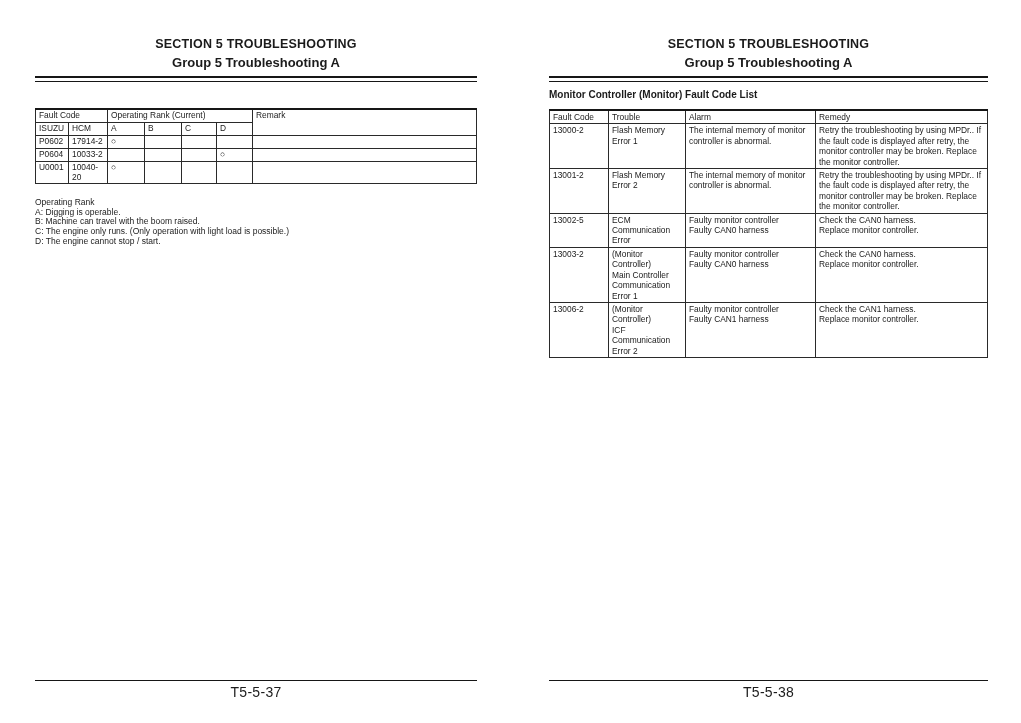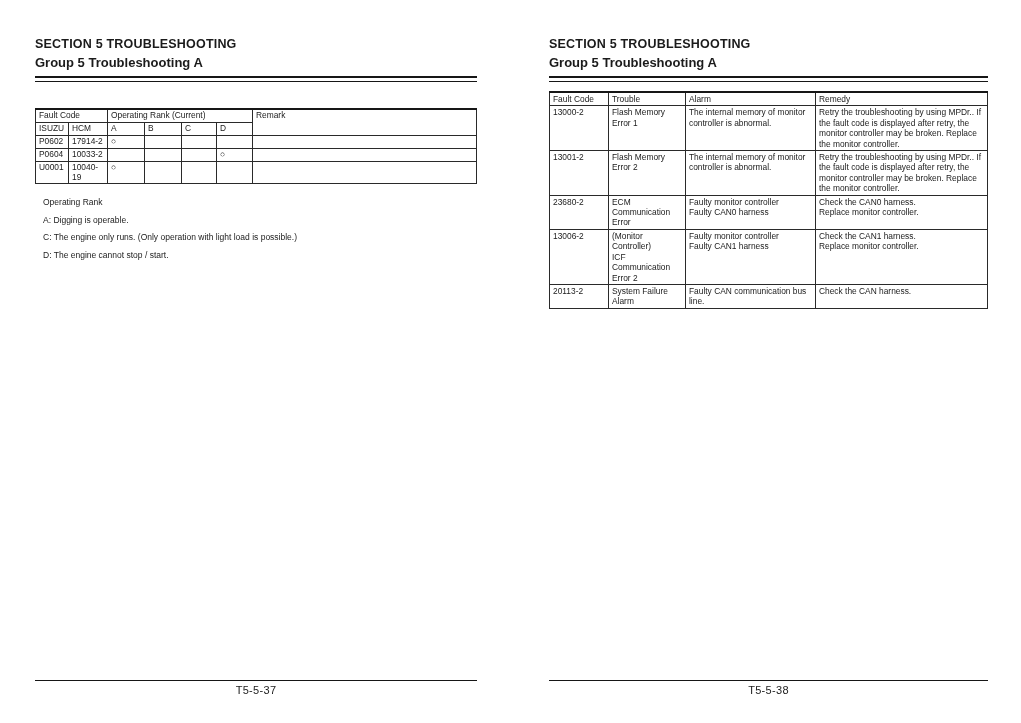--- a/index.html
+++ b/index.html
@@ -8,44 +8,44 @@
     font-family:"Liberation Sans","DejaVu Sans",sans-serif;color:#1b1b1b;
     -webkit-font-smoothing:antialiased;
   }
   .page{position:absolute;top:0;height:723px;width:455px;}
   .page-left{left:30px;}
   .page-right{left:540px;}
   .page-inner{position:relative;height:100%;}
   .page-left .page-inner{margin-left:5px;width:442px;}
   .page-right .page-inner{margin-left:9px;width:439px;}
 
-  .hdr{padding-top:37px;text-align:left;}
+  .hdr{padding-top:37px;text-align:center;}
   .hdr .sec{font-size:12.5px;font-weight:bold;letter-spacing:.2px;}
   .hdr .grp{font-size:13px;font-weight:bold;margin-top:4px;}
   .double-rule{margin-top:6px;height:3px;border-top:2.5px solid #161616;border-bottom:1.2px solid #161616;}
 
   table{border-collapse:collapse;table-layout:fixed;width:100%;}
   td,th{border:1px solid #2a2a2a;font-size:8.4px;font-weight:normal;
         text-align:left;vertical-align:top;padding:1px 3px;line-height:10.4px;
         white-space:pre-line;overflow:hidden;}
   .rank-table{margin-top:26px;border:1.5px solid #161616;border-top-width:2px;}
   .rank-table td{height:10px;line-height:9.6px;}
   .rank-table td.circ{font-size:8.5px;line-height:9px;}
 
   .fault-table{margin-top:9px;border:1.5px solid #161616;border-top-width:2px;}
   .fault-table tbody tr td{border-top:1.4px solid #2a2a2a;}
 
   .legend{margin-top:14px;font-size:8.5px;line-height:9.6px;}
-  .legend .lg-line{margin:8px;}
+  .legend .lg-line{margin:0;}
 
   .list-title{margin-top:7px;font-size:10px;font-weight:bold;}
 
   .page-footer{position:absolute;top:680px;left:0;right:0;}
   .footer-rule{border-top:1.4px solid #161616;}
-  .page-num{text-align:center;font-size:11px;margin-top:3px;letter-spacing:.3px;}
+  .page-num{text-align:center;font-size:14px;margin-top:3px;letter-spacing:.3px;}
 </style>
 </head>
 <body>
 
 <section class="page page-left">
   <div class="page-inner">
 
     <div class="hdr">
       <div class="sec">SECTION 5 TROUBLESHOOTING</div>
       <div class="grp">Group 5 Troubleshooting A</div>
@@ -89,33 +89,34 @@
           <td>P0604</td>
           <td>10033-2</td>
           <td class="circ"></td>
           <td class="circ"></td>
           <td class="circ"></td>
           <td class="circ">○</td>
           <td></td>
         </tr>
         <tr>
           <td>U0001</td>
-          <td>10040-19</td>
+          <td>10040-20</td>
           <td class="circ">○</td>
           <td class="circ"></td>
           <td class="circ"></td>
           <td class="circ"></td>
           <td></td>
         </tr>
       </tbody>
     </table>
 
     <div class="legend">
       <p class="lg-line">Operating Rank</p>
       <p class="lg-line">A: Digging is operable.</p>
+      <p class="lg-line">B: Machine can travel with the boom raised.</p>
       <p class="lg-line">C: The engine only runs. (Only operation with light load is possible.)</p>
       <p class="lg-line">D: The engine cannot stop / start.</p>
     </div>
 
     <div class="page-footer">
       <div class="footer-rule"></div>
       <div class="page-num">T5-5-37</div>
     </div>
 
   </div>
@@ -123,20 +124,21 @@
 
 <section class="page page-right">
   <div class="page-inner">
 
     <div class="hdr">
       <div class="sec">SECTION 5 TROUBLESHOOTING</div>
       <div class="grp">Group 5 Troubleshooting A</div>
       <div class="double-rule"></div>
     </div>
 
+    <div class="list-title">Monitor Controller (Monitor) Fault Code List</div>
 
     <table class="fault-table">
       <colgroup>
         <col style="width:59px">
           <col style="width:77px">
           <col style="width:130px">
           <col>
       </colgroup>
       <thead>
         <tr>
@@ -155,45 +157,50 @@
           <td>Retry the troubleshooting by using MPDr.. If the fault code is displayed after retry, the monitor controller may be broken. Replace the monitor controller.</td>
         </tr>
         <tr>
           <td>13001-2</td>
           <td>Flash Memory Error 2</td>
           <td>The internal memory of monitor
 controller is abnormal.</td>
           <td>Retry the troubleshooting by using MPDr.. If the fault code is displayed after retry, the monitor controller may be broken. Replace the monitor controller.</td>
         </tr>
         <tr>
-          <td>23680-2</td>
+          <td>13002-5</td>
           <td>ECM
 Communication
 Error</td>
+          <td>Faulty monitor controller
+Faulty CAN0 harness</td>
+          <td>Check the CAN0 harness.
+Replace monitor controller.</td>
+        </tr>
+        <tr>
+          <td>13003-2</td>
+          <td>(Monitor Controller)
+Main Controller
+Communication
+Error 1</td>
           <td>Faulty monitor controller
 Faulty CAN0 harness</td>
           <td>Check the CAN0 harness.
 Replace monitor controller.</td>
         </tr>
         <tr>
           <td>13006-2</td>
           <td>(Monitor Controller)
 ICF Communication
 Error 2</td>
           <td>Faulty monitor controller
 Faulty CAN1 harness</td>
           <td>Check the CAN1 harness.
 Replace monitor controller.</td>
         </tr>
-        <tr>
-          <td>20113-2</td>
-          <td>System Failure Alarm</td>
-          <td>Faulty CAN communication bus line.</td>
-          <td>Check the CAN harness.</td>
-        </tr>
       </tbody>
     </table>
 
     <div class="page-footer">
       <div class="footer-rule"></div>
       <div class="page-num">T5-5-38</div>
     </div>
 
   </div>
 </section>

